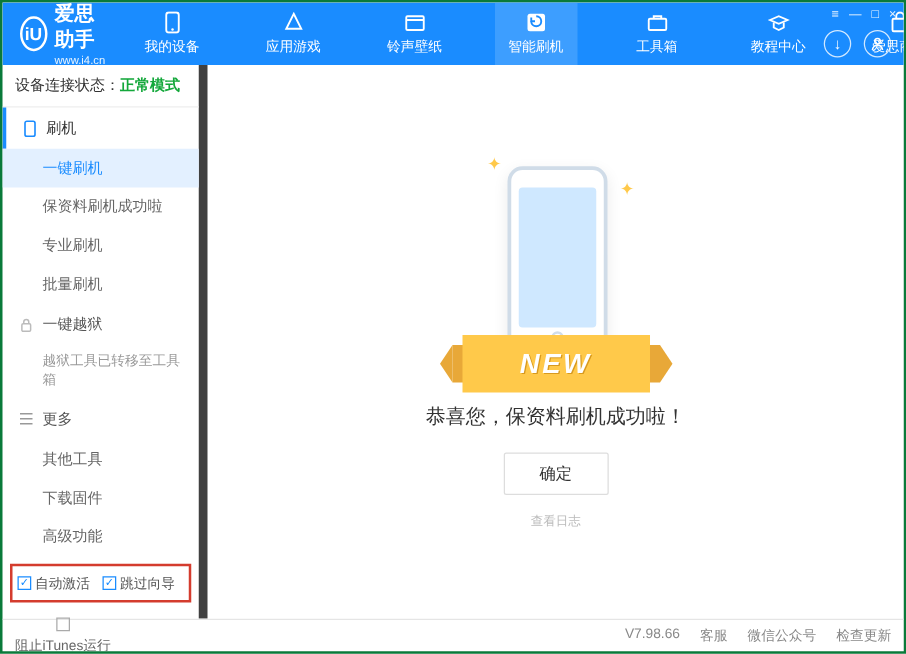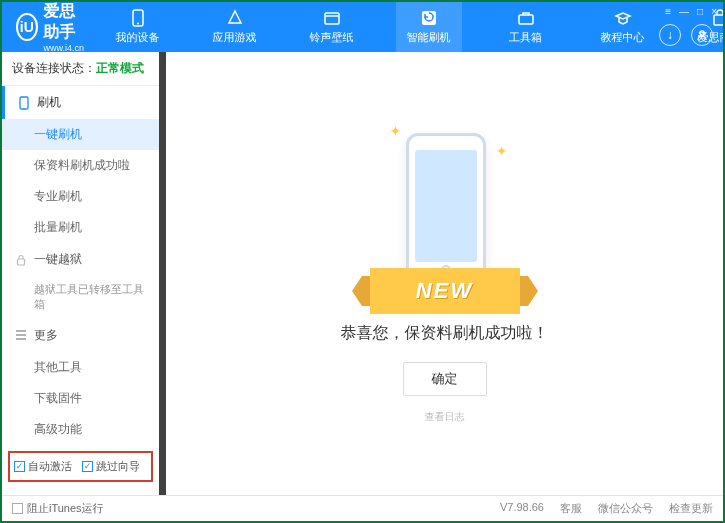--- a/index.html
+++ b/index.html
@@ -41,21 +41,21 @@
 .ribbon-back { position: absolute; left: -8px; right: -8px; top: 8px; height: 30px; background: #e8a838; }
 .ribbon-back::before, .ribbon-back::after { content: ""; position: absolute; top: 0; border-top: 15px solid transparent; border-bottom: 15px solid transparent; }
 .ribbon-back::before { left: -10px; border-right: 10px solid #e8a838; }
 .ribbon-back::after { right: -10px; border-left: 10px solid #e8a838; }
 .ribbon-front { position: absolute; left: 0; right: 0; top: 0; height: 46px; background: #ffc94a; display: flex; align-items: center; justify-content: center; font-size: 22px; font-weight: 900; color: #fff; font-style: italic; letter-spacing: 2px; text-shadow: 1px 1px 0 #d89a1f; }
 .sparkle { position: absolute; color: #ffc94a; font-size: 14px; }
 .msg { font-size: 16px; color: #333; margin-bottom: 18px; }
 .ok-btn { border: 1px solid #ddd; background: #fff; padding: 7px 28px; font-size: 13px; color: #333; cursor: pointer; border-radius: 2px; }
 .log-link { margin-top: 14px; font-size: 10px; color: #bbb; cursor: pointer; }
 .footer { border-top: 1px solid #e5e5e5; height: 26px; display: flex; align-items: center; padding: 0 10px; font-size: 11px; color: #666; }
-.f-chk { display: flex; align-items: center; gap: 4px; }
+.f-chk { display: flex; align-items: center; gap: 4px; flex-direction: column; }
 .f-box { width: 11px; height: 11px; border: 1px solid #aaa; }
 .f-right { margin-left: auto; display: flex; gap: 16px; color: #888; }
 svg { display: block; }
 </style>
 </head>
 <body>
 
 <div class="app">
 
   <div class="titlebar">

